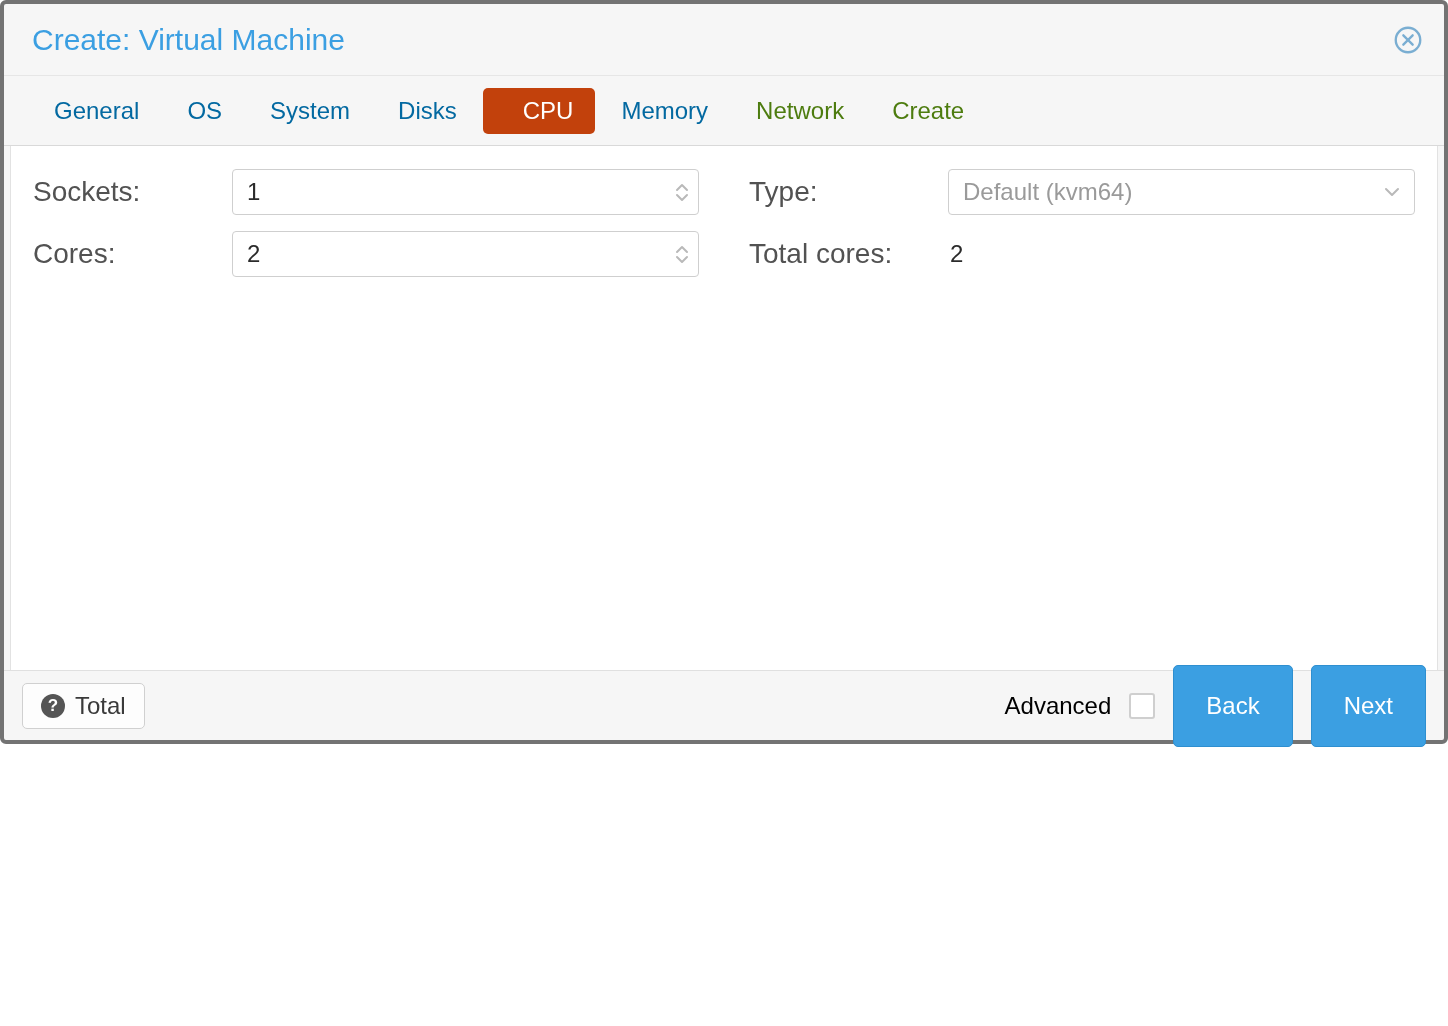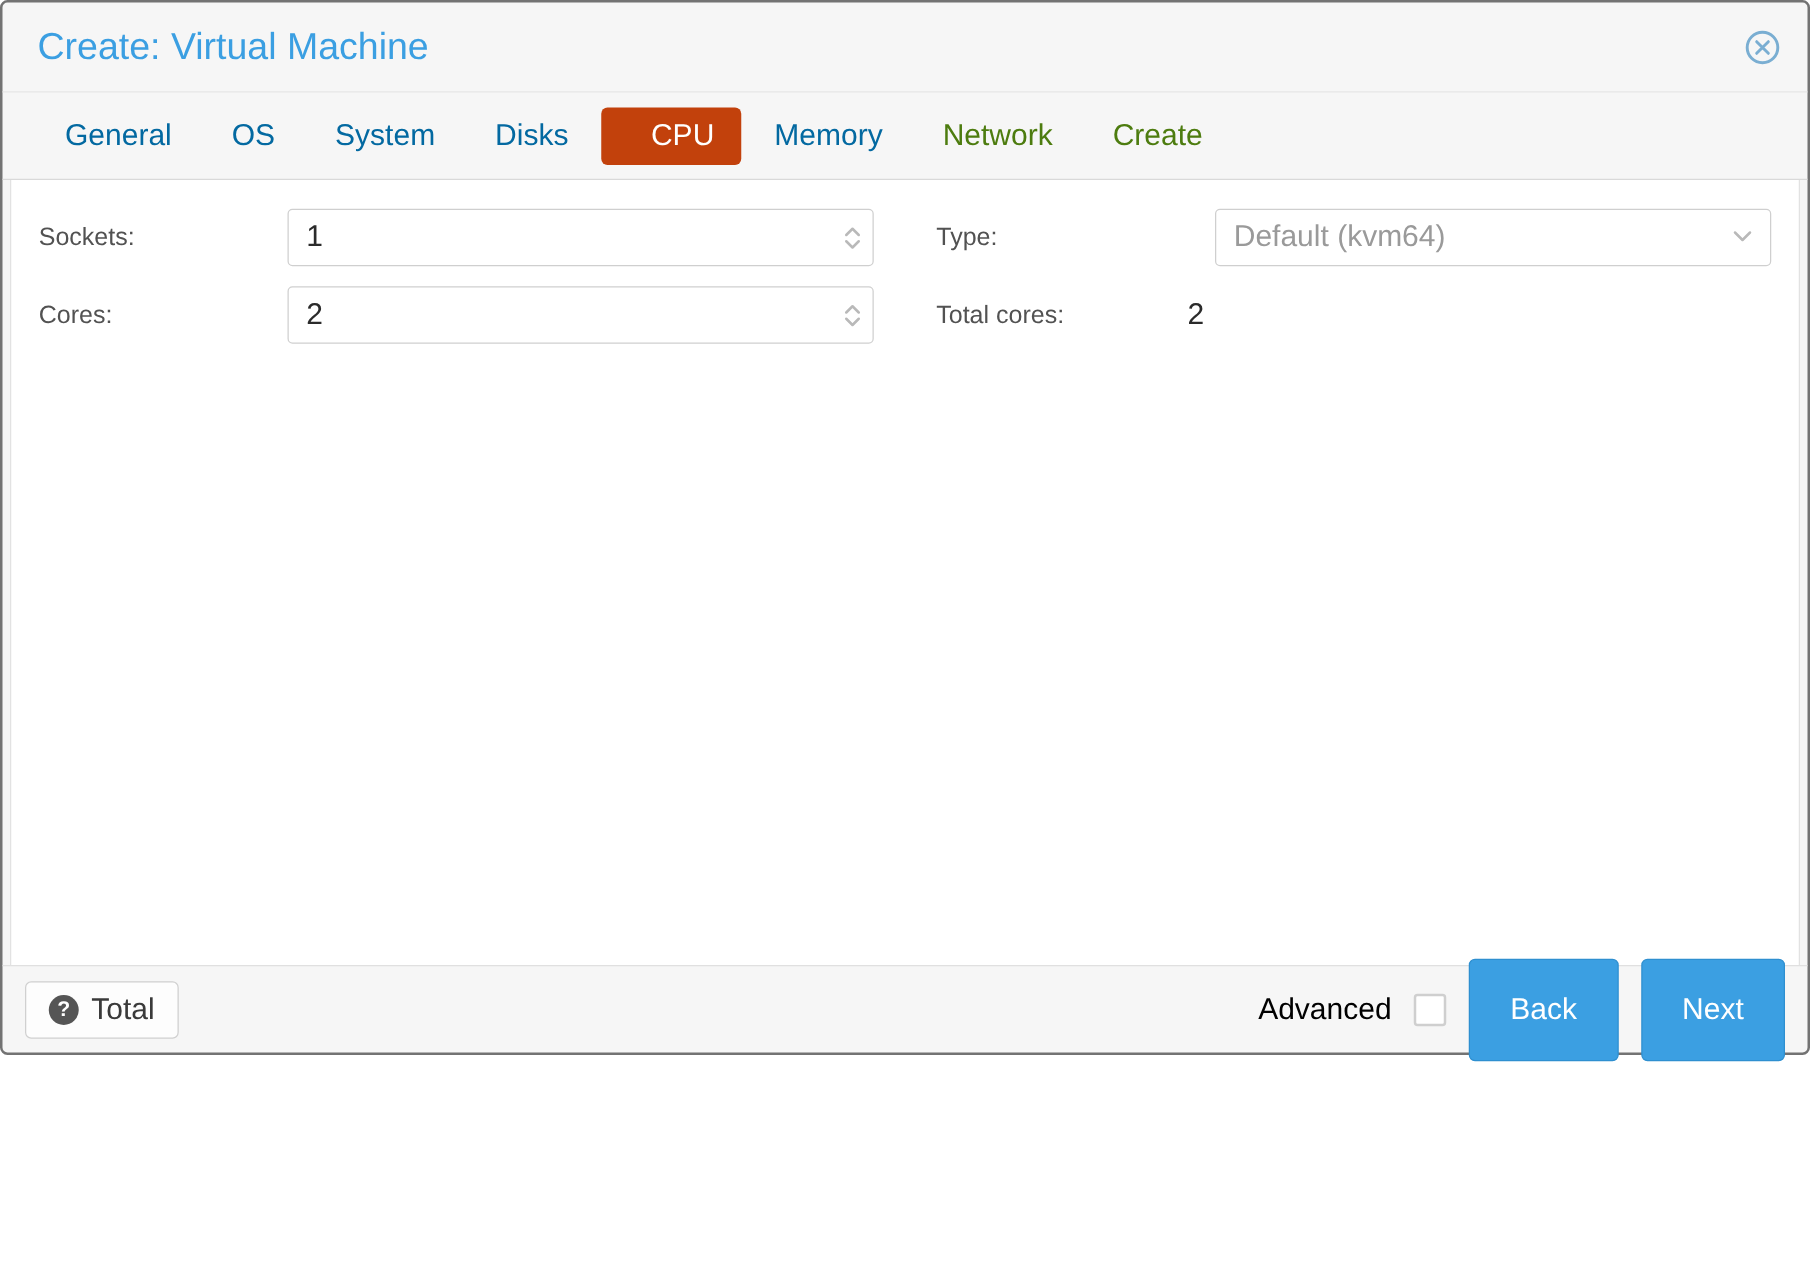--- a/index.html
+++ b/index.html
@@ -5,22 +5,22 @@
   * { box-sizing: border-box; margin: 0; padding: 0; }
   body {
     font-family: -apple-system, BlinkMacSystemFont, "Segoe UI", Helvetica, Arial, sans-serif;
     background: #fff;
     width: 1448px;
     height: 1026px;
     overflow: hidden;
   }
   .window {
     width: 1448px;
-    height: 844px;
-    border: 2px solid #737373;
+    height: 744px;
+    border: 4px solid #737373;
     border-radius: 6px;
     display: flex;
     flex-direction: column;
     background: #f6f6f6;
   }
   .titlebar {
     height: 72px;
     display: flex;
     align-items: center;
     justify-content: space-between;
@@ -80,21 +80,21 @@
     gap: 14px;
   }
   .row {
     display: flex;
     align-items: center;
     gap: 14px;
     height: 48px;
   }
   .label {
     width: 185px;
-    font-size: 20px;
+    font-size: 28px;
     color: #525252;
   }
   .spinner {
     flex: 1;
     height: 46px;
     border: 1px solid #cfcfcf;
     border-radius: 4px;
     background: #fff;
     display: flex;
     align-items: center;
@@ -130,21 +130,20 @@
     border: 1px solid #cfcfcf;
     border-radius: 4px;
     background: #fff;
     display: flex;
     align-items: center;
     padding: 0 14px;
     font-size: 24px;
     color: #9a9a9a;
     justify-content: space-between;
     cursor: pointer;
-    margin-left: 24px;
   }
   .combo .chev { color: #b9b9b9; font-size: 16px; }
   .static-val {
     font-size: 24px;
     color: #2b2b2b;
     padding-left: 2px;
   }
   .footer {
     height: 70px;
     display: flex;

